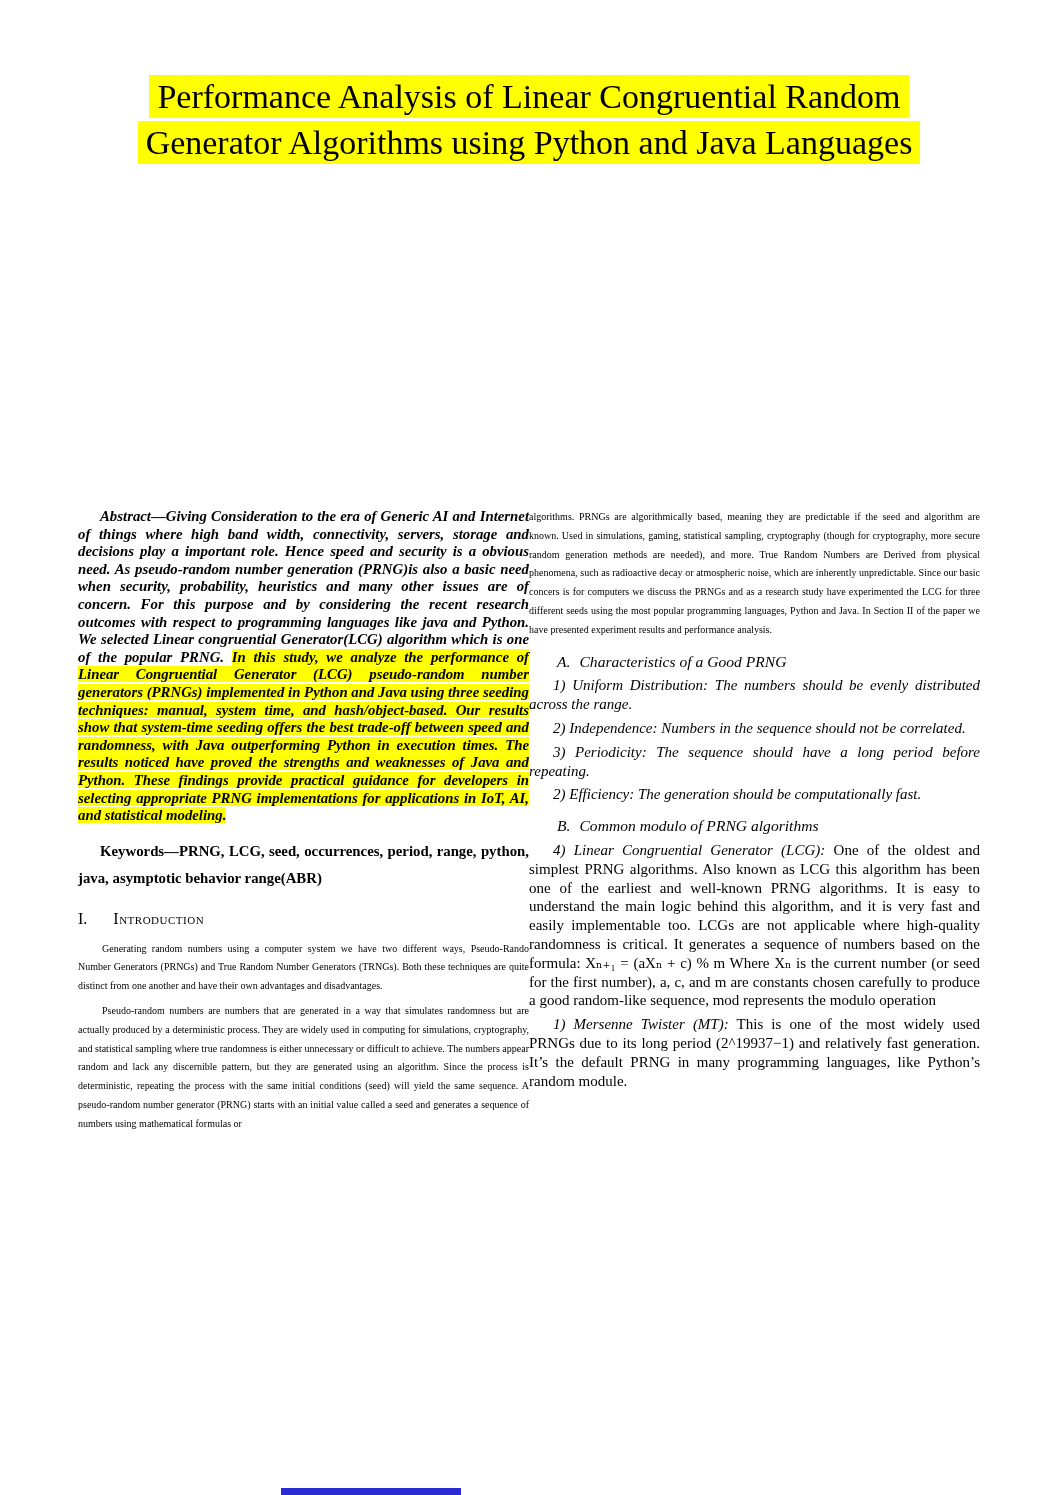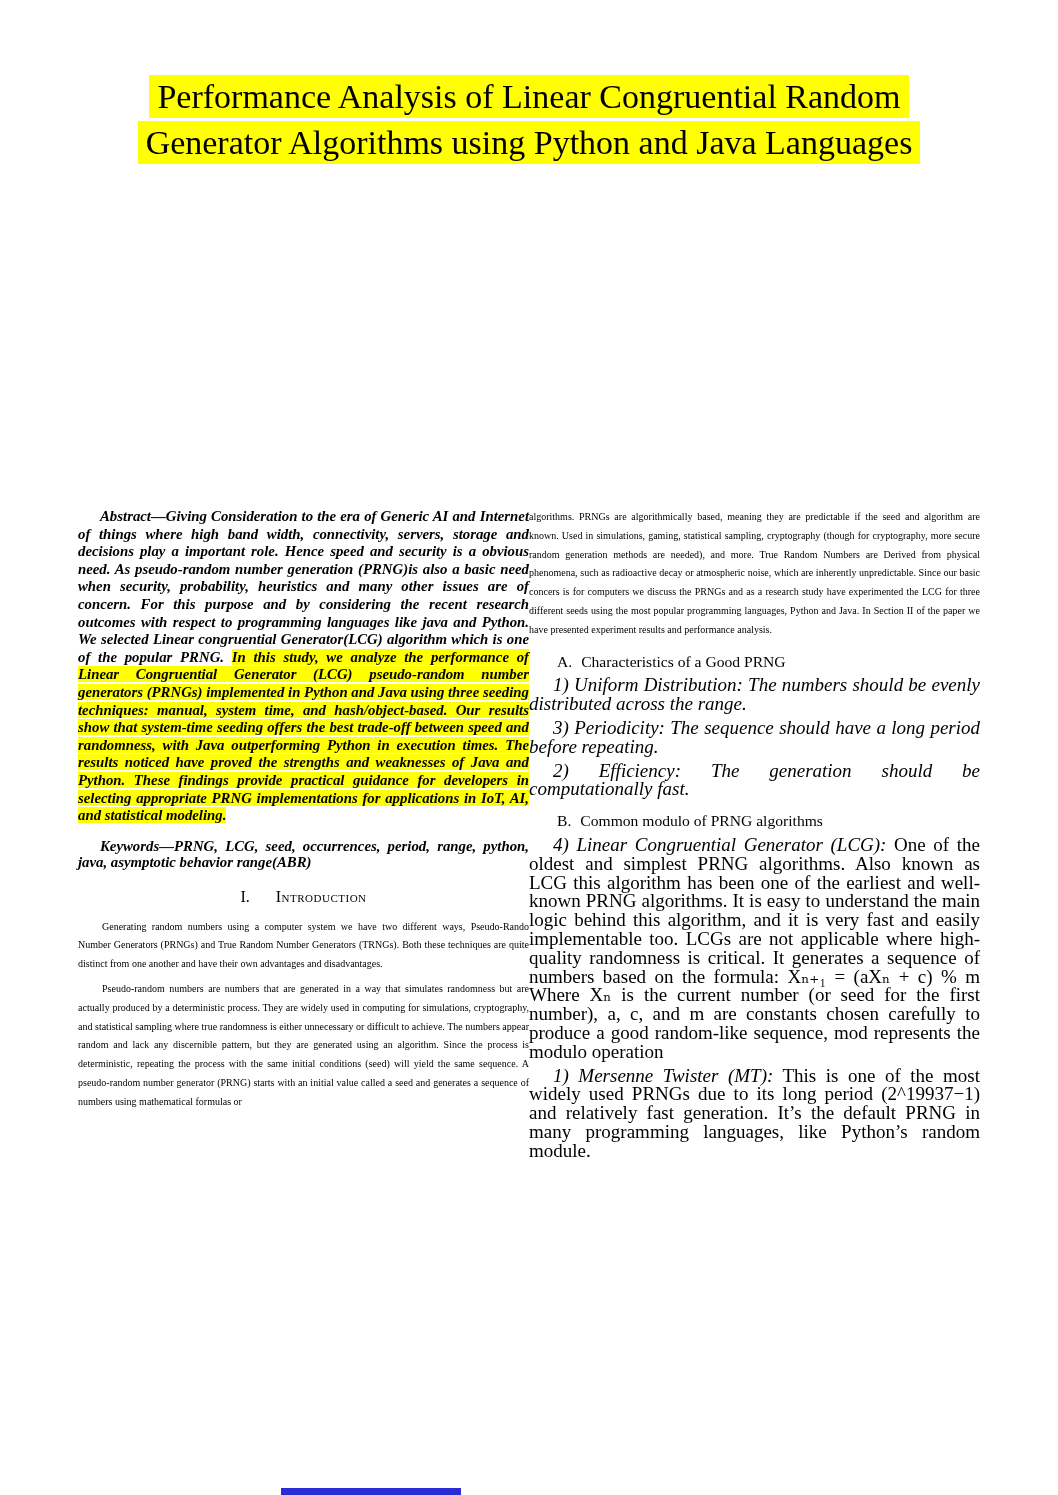--- a/index.html
+++ b/index.html
@@ -41,30 +41,29 @@
     font-size: 14.8px;
     line-height: 17.6px;
     font-weight: 700;
     font-style: italic;
     text-align: justify;
     text-indent: 22px;
   }
   .keywords {
     margin: 13px 0 0;
     font-size: 14.8px;
-    line-height: 16px;
+    line-height: 27px;
     font-weight: 700;
-    font-style: italic;
     text-align: justify;
     text-indent: 22px;
   }
 
   .sec-heading {
     margin: 18px 0 0;
-    text-align: center;
+    text-align: left;
     font-size: 16px;
     font-weight: 400;
   }
   .sec-heading .sc {
     font-variant: small-caps;
     margin-left: 26px;
     letter-spacing: 0.5px;
   }
 
   .body-par {
@@ -76,27 +75,28 @@
   }
   .body-par.first { margin-top: 12px; }
   .mt0 { margin-top: 0; }
   .no-indent { text-indent: 0; }
 
   .subsec {
     margin: 13px 0 3px;
     padding-left: 28px;
     font-size: 15.6px;
     font-weight: 400;
+    font-style: italic;
     line-height: 18.8px;
   }
   .subsec .subsec-num { margin-right: 9px; }
 
   .item {
     margin: 5px 0 0;
-    font-size: 19px;
+    font-size: 15px;
     line-height: 18.8px;
     text-align: justify;
     text-indent: 24px;
   }
   .item .label { font-style: italic; }
   .item.all-italic { font-style: italic; }
 
   .footer-link {
     position: absolute;
     left: 281px;
@@ -131,20 +131,22 @@
 
     <div class="col">
 
       <p class="body-par mt0 no-indent">algorithms. PRNGs are algorithmically based, meaning they are predictable if the seed and algorithm are known. Used in simulations, gaming, statistical sampling, cryptography (though for cryptography, more secure random generation methods are needed), and more. True Random Numbers are Derived from physical phenomena, such as radioactive decay or atmospheric noise, which are inherently unpredictable. Since our basic concers is for computers we discuss the PRNGs and as a research study have experimented the LCG for three different seeds using the most popular programming languages, Python and Java. In Section II of the paper we have presented experiment results and performance analysis.</p>
 
       <h3 class="subsec"><span class="subsec-num">A.</span><span>Characteristics of a Good PRNG</span></h3>
 
       <p class="item all-italic"><span class="label">1) Uniform Distribution:</span>
         <span>The numbers should be evenly distributed across the range.</span></p>
 
+      <p class="item all-italic"><span class="label">2) Independence:</span>
+        <span>Numbers in the sequence should not be correlated.</span></p>
 
       <p class="item all-italic"><span class="label">3) Periodicity:</span>
         <span>The sequence should have a long period before repeating.</span></p>
 
       <p class="item all-italic"><span class="label">2) Efficiency:</span>
         <span>The generation should be computationally fast.</span></p>
 
       <h3 class="subsec"><span class="subsec-num">B.</span><span>Common modulo of PRNG algorithms</span></h3>
 
       <p class="item"><span class="label">4) Linear Congruential Generator (LCG):</span>

